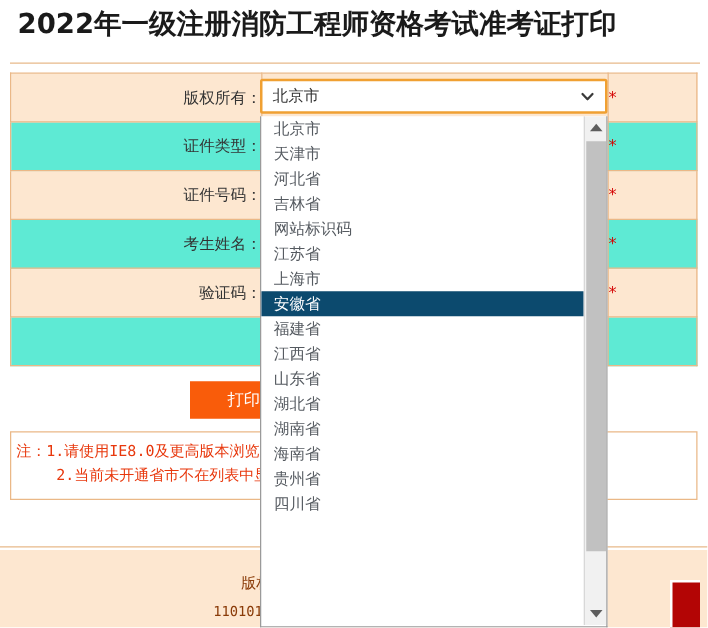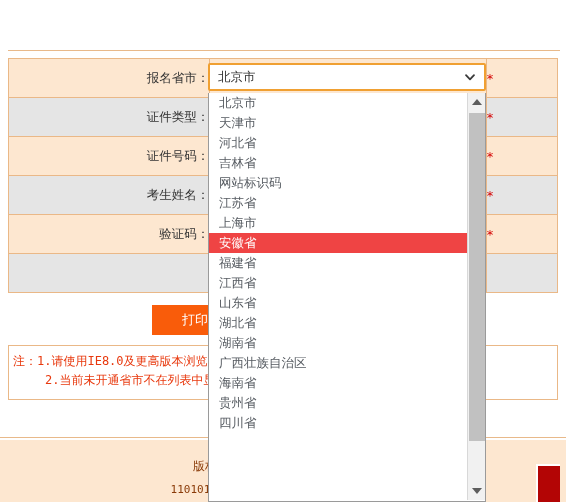--- a/index.html
+++ b/index.html
@@ -30,21 +30,21 @@
     border-collapse:collapse;
     table-layout:fixed;
   }
   .form-table td{
     border:1px solid #eab887;
     height:38px;
     padding:0;
     vertical-align:middle;
   }
   .row-odd td{background:#fde7d0;}
-  .row-even td{background:#e5e5e5;}
+  .row-even td{background:#5eead4;}
   .cell-label{
     width:200px;
     text-align:right;
     padding-right:6px;
     font-size:12.5px;
     color:#333;
     white-space:nowrap;
   }
   .cell-field{width:275px;padding-left:5px;}
   .cell-star{
@@ -98,21 +98,21 @@
     width:258px;
   }
   .dd-item{
     height:20px;line-height:20px;
     padding-left:10px;
     font-size:12.5px;
     color:#555a60;
     white-space:nowrap;
     box-sizing:border-box;
   }
-  .dd-item.sel{background:#ef4444;color:#ffffff;}
+  .dd-item.sel{background:#0c4a6e;color:#ffffff;}
 
   
   .dd-scroll{
     position:absolute;right:0;top:0;
     width:18px;height:407px;
     background:#f1f1f1;
     border-left:1px solid #d8d8d8;
     box-sizing:border-box;
   }
   .dd-arrow{
@@ -191,26 +191,27 @@
     border-left:2px solid #ffffff;
     border-top:2px solid #ffffff;
     z-index:3;
   }
 </style>
 </head>
 <body>
 
 <div id="root">
 
+  <div class="title">2022年一级注册消防工程师资格考试准考证打印</div>
   <div class="title-rule"></div>
 
   <table class="form-table">
     <tbody>
       <tr class="row-odd">
-        <td class="cell-label">报名省市：</td>
+        <td class="cell-label">版权所有：</td>
         <td class="cell-field"></td>
         <td class="cell-star">*</td>
       </tr>
       <tr class="row-even">
         <td class="cell-label">证件类型：</td>
         <td class="cell-field">
           <select class="fld"></select>
         </td>
         <td class="cell-star">*</td>
       </tr>
@@ -274,21 +275,20 @@
         <div class="dd-item">吉林省</div>
         <div class="dd-item">网站标识码</div>
         <div class="dd-item">江苏省</div>
         <div class="dd-item">上海市</div>
         <div class="dd-item sel">安徽省</div>
         <div class="dd-item">福建省</div>
         <div class="dd-item">江西省</div>
         <div class="dd-item">山东省</div>
         <div class="dd-item">湖北省</div>
         <div class="dd-item">湖南省</div>
-        <div class="dd-item">广西壮族自治区</div>
         <div class="dd-item">海南省</div>
         <div class="dd-item">贵州省</div>
         <div class="dd-item">四川省</div>
       </div>
     <div class="dd-scroll">
       <div class="dd-arrow up">
           <span class="tri up"></span>
         </div>
       <div class="dd-thumb"></div>
       <div class="dd-arrow down">

